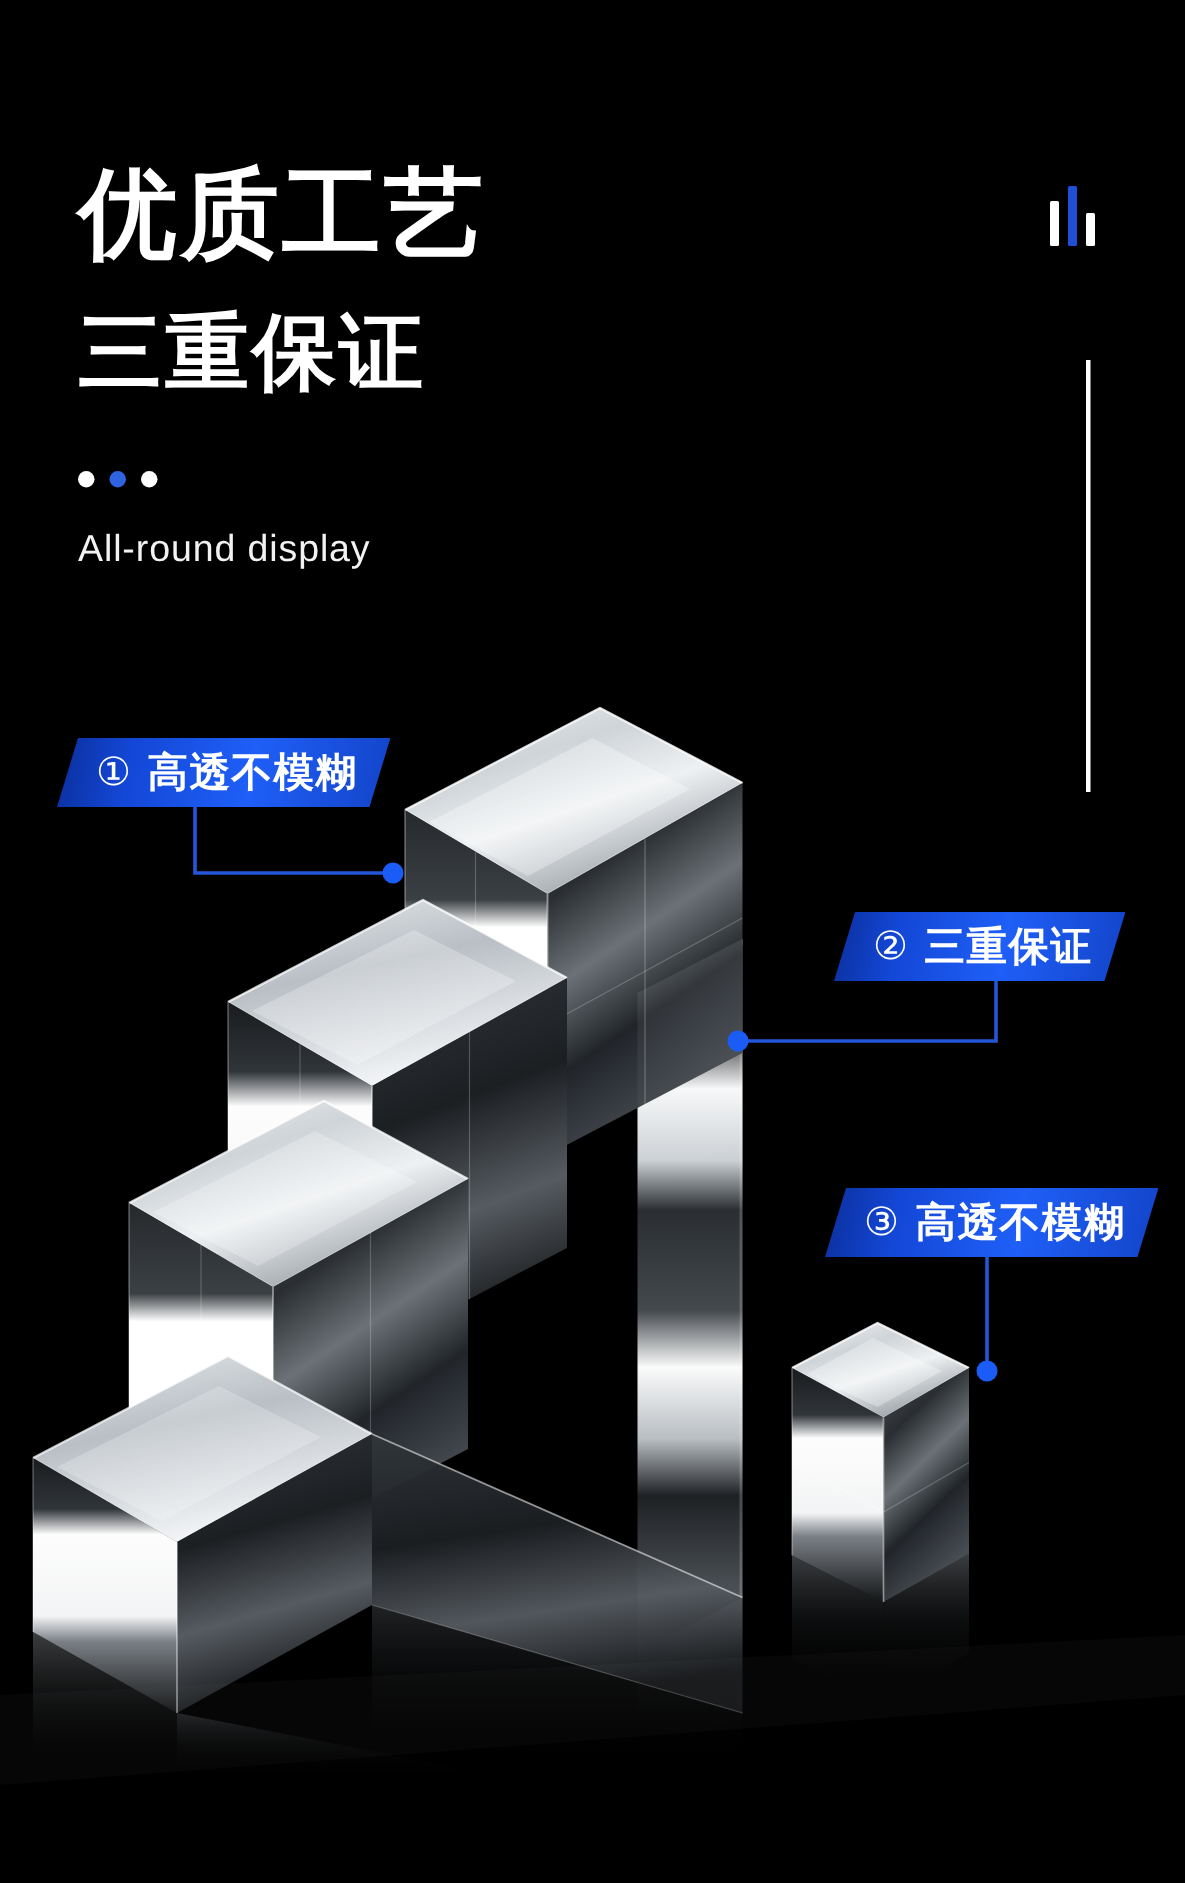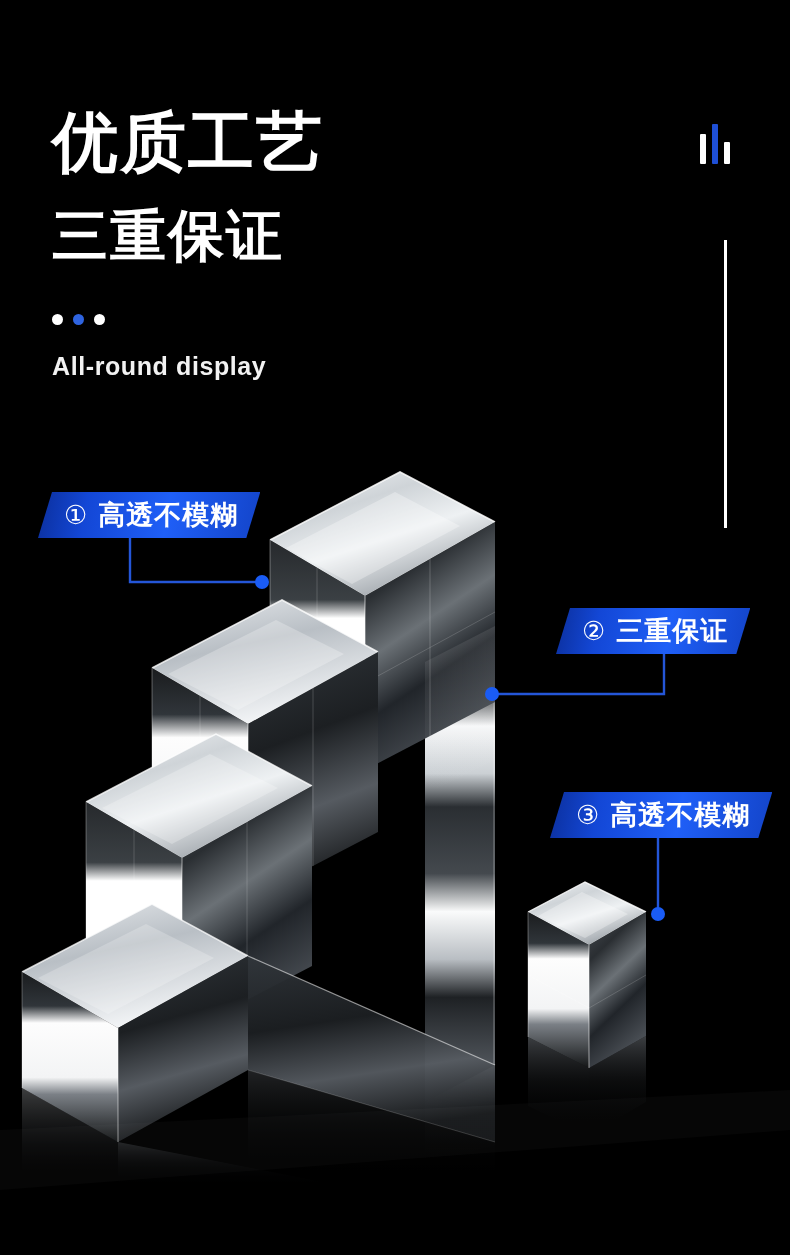--- a/index.html
+++ b/index.html
@@ -31,21 +31,21 @@
   .dots{
     position:absolute;left:52px;top:314px;
     display:flex;gap:10px;align-items:center;
   }
   .dot{width:11px;height:11px;border-radius:50%;background:#ffffff;}
   .dot.accent{background:#2f64e0;}
 
   .subtitle{
     position:absolute;left:52px;top:352px;
     color:#f2f2f2;font-size:25px;letter-spacing:.6px;
-    font-weight:700;
+    font-weight:400;
   }
 
   
   .bars{
     position:absolute;left:700px;top:124px;
     display:flex;align-items:flex-end;gap:6px;height:40px;
   }
   .bar{width:6px;background:#ffffff;border-radius:1px;}
   .bar.b1{height:30px;}
   .bar.b2{height:40px;background:#1e4fd6;}

